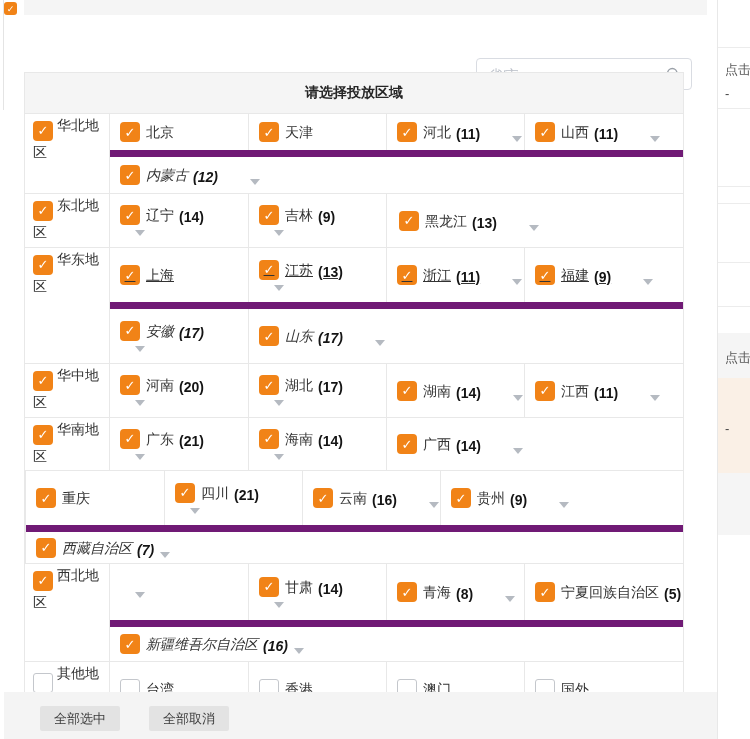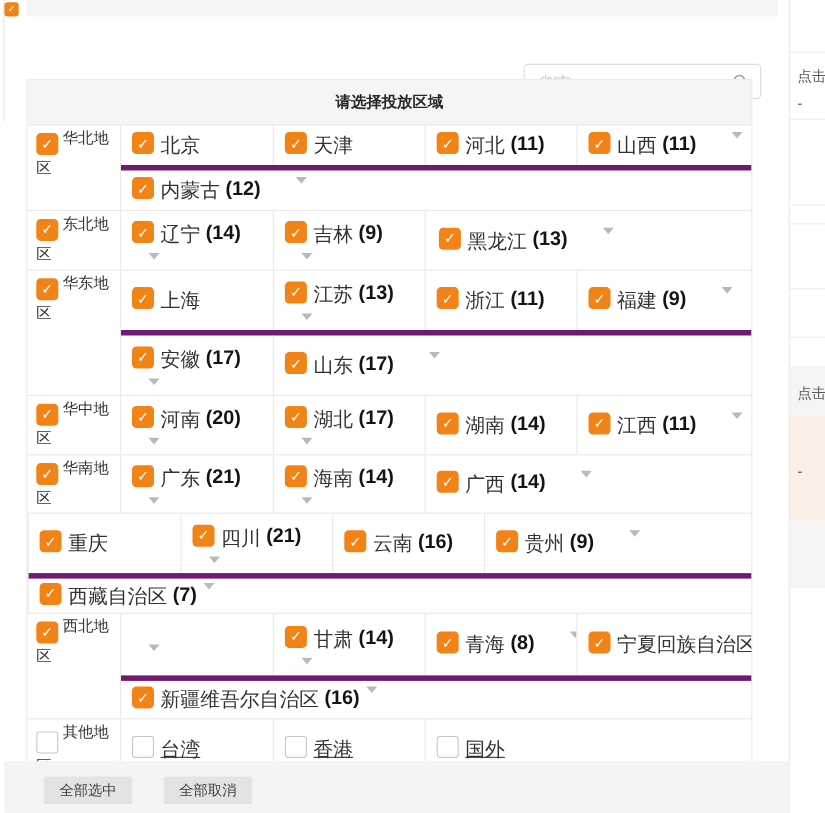--- a/index.html
+++ b/index.html
@@ -27,25 +27,25 @@
   .rtable{position:absolute;left:24px;top:72px;width:660px;box-sizing:border-box;
     border:1px solid #e8e8e8;background:#fff;}
   .thead{height:40px;background:#f5f5f5;border-bottom:1px solid #e8e8e8;
     display:flex;align-items:center;justify-content:center;font-size:14px;font-weight:bold;color:#262626;}
   .region-row{display:flex;border-bottom:1px solid #e8e8e8;}
   .region-row:last-child{border-bottom:none;}
   .region-cell{width:84px;flex:none;display:flex;box-sizing:border-box;
     padding:0 6px 0 8px;font-size:14px;line-height:22px;color:#333;}
   .region-lines{flex:1;min-width:0;border-left:1px solid #e8e8e8;display:flex;flex-direction:column;}
   .line{display:grid;grid-template-columns:138px 138px 138px 1fr;}
-  .line + .line{border-top:5px solid #701a75;}
+  .line + .line{border-top:7px solid #701a75;font-style:italic;}
   .cell{display:flex;flex-direction:column;justify-content:center;box-sizing:border-box;
     padding:3px 0 3px 10px;border-left:1px solid #e8e8e8;min-width:0;overflow:hidden;}
   .cell:first-child{border-left:none;}
-  .main{display:flex;align-items:flex-start;font-size:18px;color:#333;white-space:nowrap;}
+  .main{display:flex;align-items:flex-end;font-size:14px;color:#333;white-space:nowrap;}
   .lbl{margin-left:6px;}
   .cnt{font-weight:bold;color:#141414;margin-left:5px;}
 
   .cb{width:20px;height:20px;flex:none;border-radius:4px;background:#f18317;box-sizing:border-box;
     display:inline-flex;align-items:center;justify-content:center;}
   .cb::after{content:"✓";color:#fff;font-size:13px;font-weight:bold;line-height:1;}
   .cb.un{background:#fff;border:1px solid #c4c7cc;border-radius:3px;}
   .cb.un::after{content:"";}
   .region-cell .cb{vertical-align:-5px;display:inline-flex;margin-right:4px;}
 
@@ -166,21 +166,21 @@
             </div>
           </div>
         </div>
   </div>
 
   <div class="region-row">
     <div class="region-cell">
       <div><span class="cb"></span><span class="region-label">华东地区</span></div>
     </div>
     <div class="region-lines">
-          <div class="line" style="height: 54px;">
+          <div class="line" style="height: 54px; text-decoration: underline;">
             <div class="cell">
               <div class="main">
                 <span class="cb"></span>
                 <span class="lbl">上海</span>
               </div>
             </div>
             <div class="cell">
               <div class="main">
                 <span class="cb"></span>
                 <span class="lbl">江苏</span>
@@ -404,20 +404,26 @@
             <div class="cell">
               <div class="main">
                 <span class="cb un"></span>
                 <span class="lbl">台湾</span>
               </div>
             </div>
             <div class="cell">
               <div class="main">
                 <span class="cb un"></span>
                 <span class="lbl">香港</span>
+              </div>
+            </div>
+            <div class="cell">
+              <div class="main">
+                <span class="cb un"></span>
+                <span class="lbl">澳门</span>
               </div>
             </div>
             <div class="cell">
               <div class="main">
                 <span class="cb un"></span>
                 <span class="lbl">国外</span>
               </div>
             </div>
           </div>
         </div>

